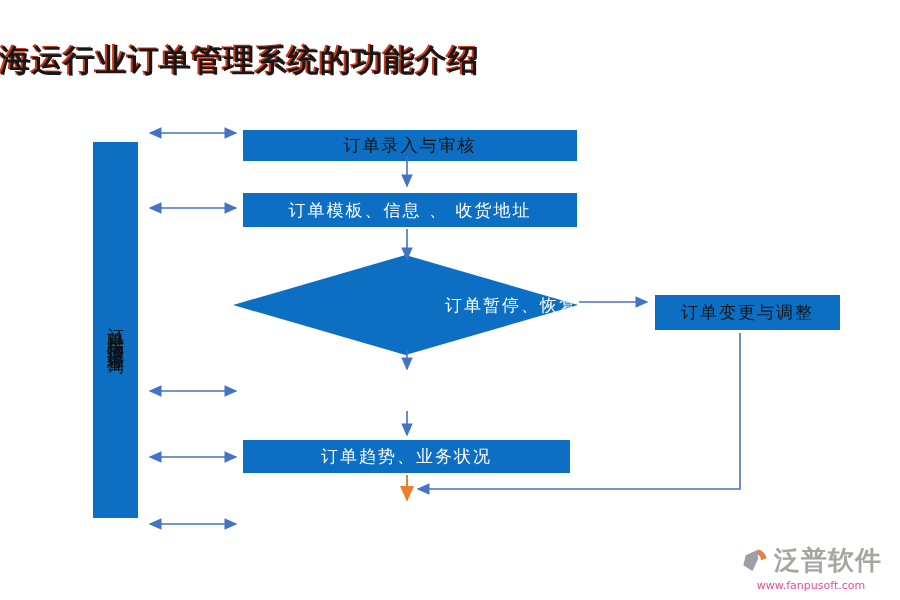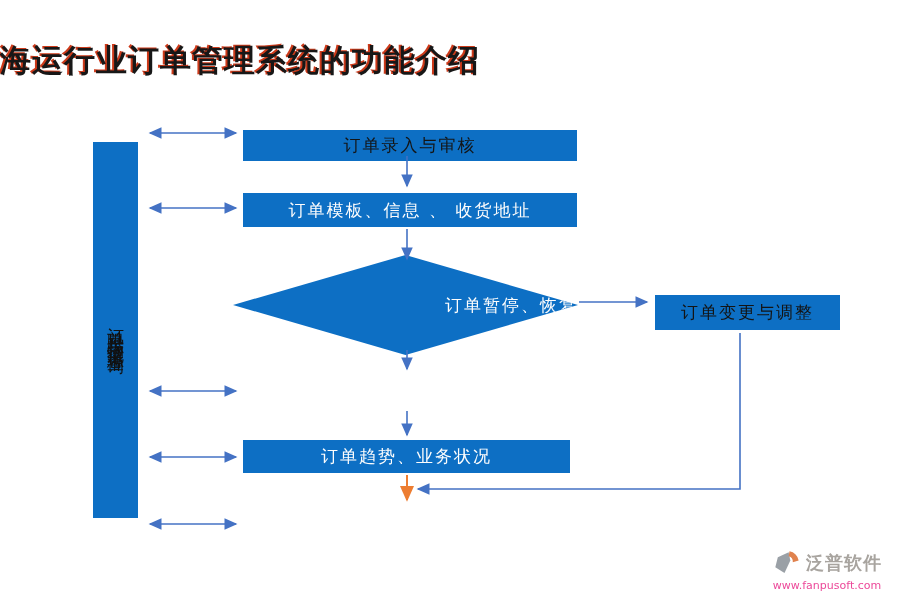--- a/index.html
+++ b/index.html
@@ -36,21 +36,21 @@
     position:absolute;left:233px;top:255px;width:345px;height:100px;background:#0d6fc4;
     clip-path:polygon(50% 0,100% 50%,50% 100%,0 50%);
     display:flex;align-items:center;justify-content:flex-end;
     font-size:17px;letter-spacing:2px;color:#fdfdfd;
   }
   .arrows{position:absolute;left:0;top:0;width:900px;height:600px;pointer-events:none;}
   .footer{
     position:absolute;right:18px;bottom:8px;display:flex;flex-direction:column;align-items:center;
   }
   .footer .row{display:flex;align-items:center;gap:4px;}
-  .brand{font-size:18px;font-weight:700;color:#a8a49f;letter-spacing:1px;}
+  .brand{font-size:26px;font-weight:700;color:#a8a49f;letter-spacing:1px;}
   .site{font-size:11px;color:#ec4899;font-family:"DejaVu Sans","Liberation Sans",sans-serif;margin-top:1px;}
 </style>
 </head>
 <body>
 
 <div id="stage">
 
   <div class="title">海运行业订单管理系统的功能介绍</div>
 
   <div class="vbar">

